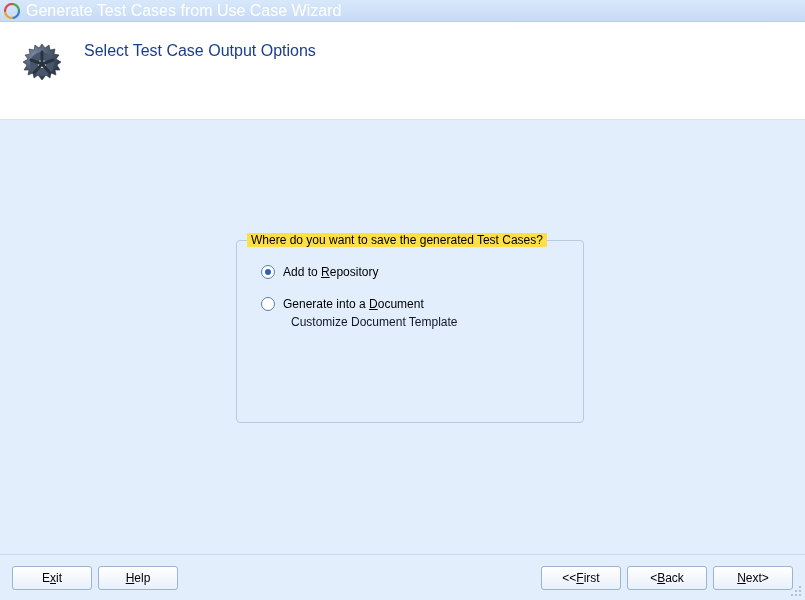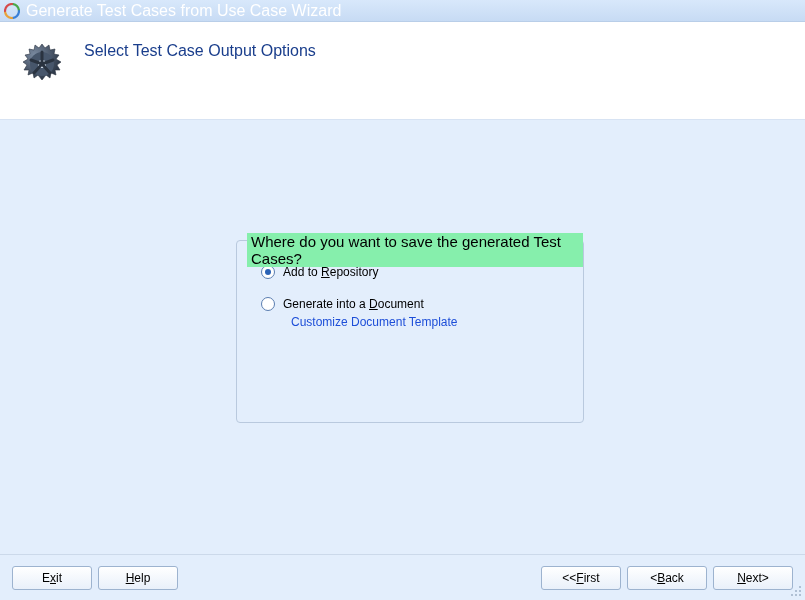--- a/index.html
+++ b/index.html
@@ -40,29 +40,29 @@
     position: absolute;
     left: 236px; top: 120px;
     width: 348px; height: 183px;
     border: 1px solid #b9c9de;
     border-radius: 4px;
     background: #e3eefc;
   }
   .groupbox .legend {
     position: absolute;
     top: -8px; left: 10px;
-    background: #86efac;
+    background: #fde047;
     padding: 0 4px;
     color: #000;
-    font-size: 15px;
+    font-size: 12px;
   }
   .options { padding: 24px 8px 8px 24px; }
   .option-row { display: flex; align-items: flex-start; margin-bottom: 4px; }
   .option-sub { margin-left: 30px; margin-bottom: 12px; }
-  .option-sub a { color: #1d4ed8; text-decoration: none; cursor: pointer; margin-top: 44px; }
+  .option-sub a { color: #0f172a; text-decoration: none; cursor: pointer; margin-top: 44px; }
 
   .radio {
     width: 14px; height: 14px; border-radius: 50%;
     border: 1px solid #5a7db0; background: #fff;
     margin-right: 8px; display: inline-flex; align-items: center; justify-content: center;
     cursor: pointer; flex: 0 0 auto;
   }
   .radio.selected::after {
     content: ""; display: block; width: 6px; height: 6px; border-radius: 50%; background: #2b62b5;
   }

